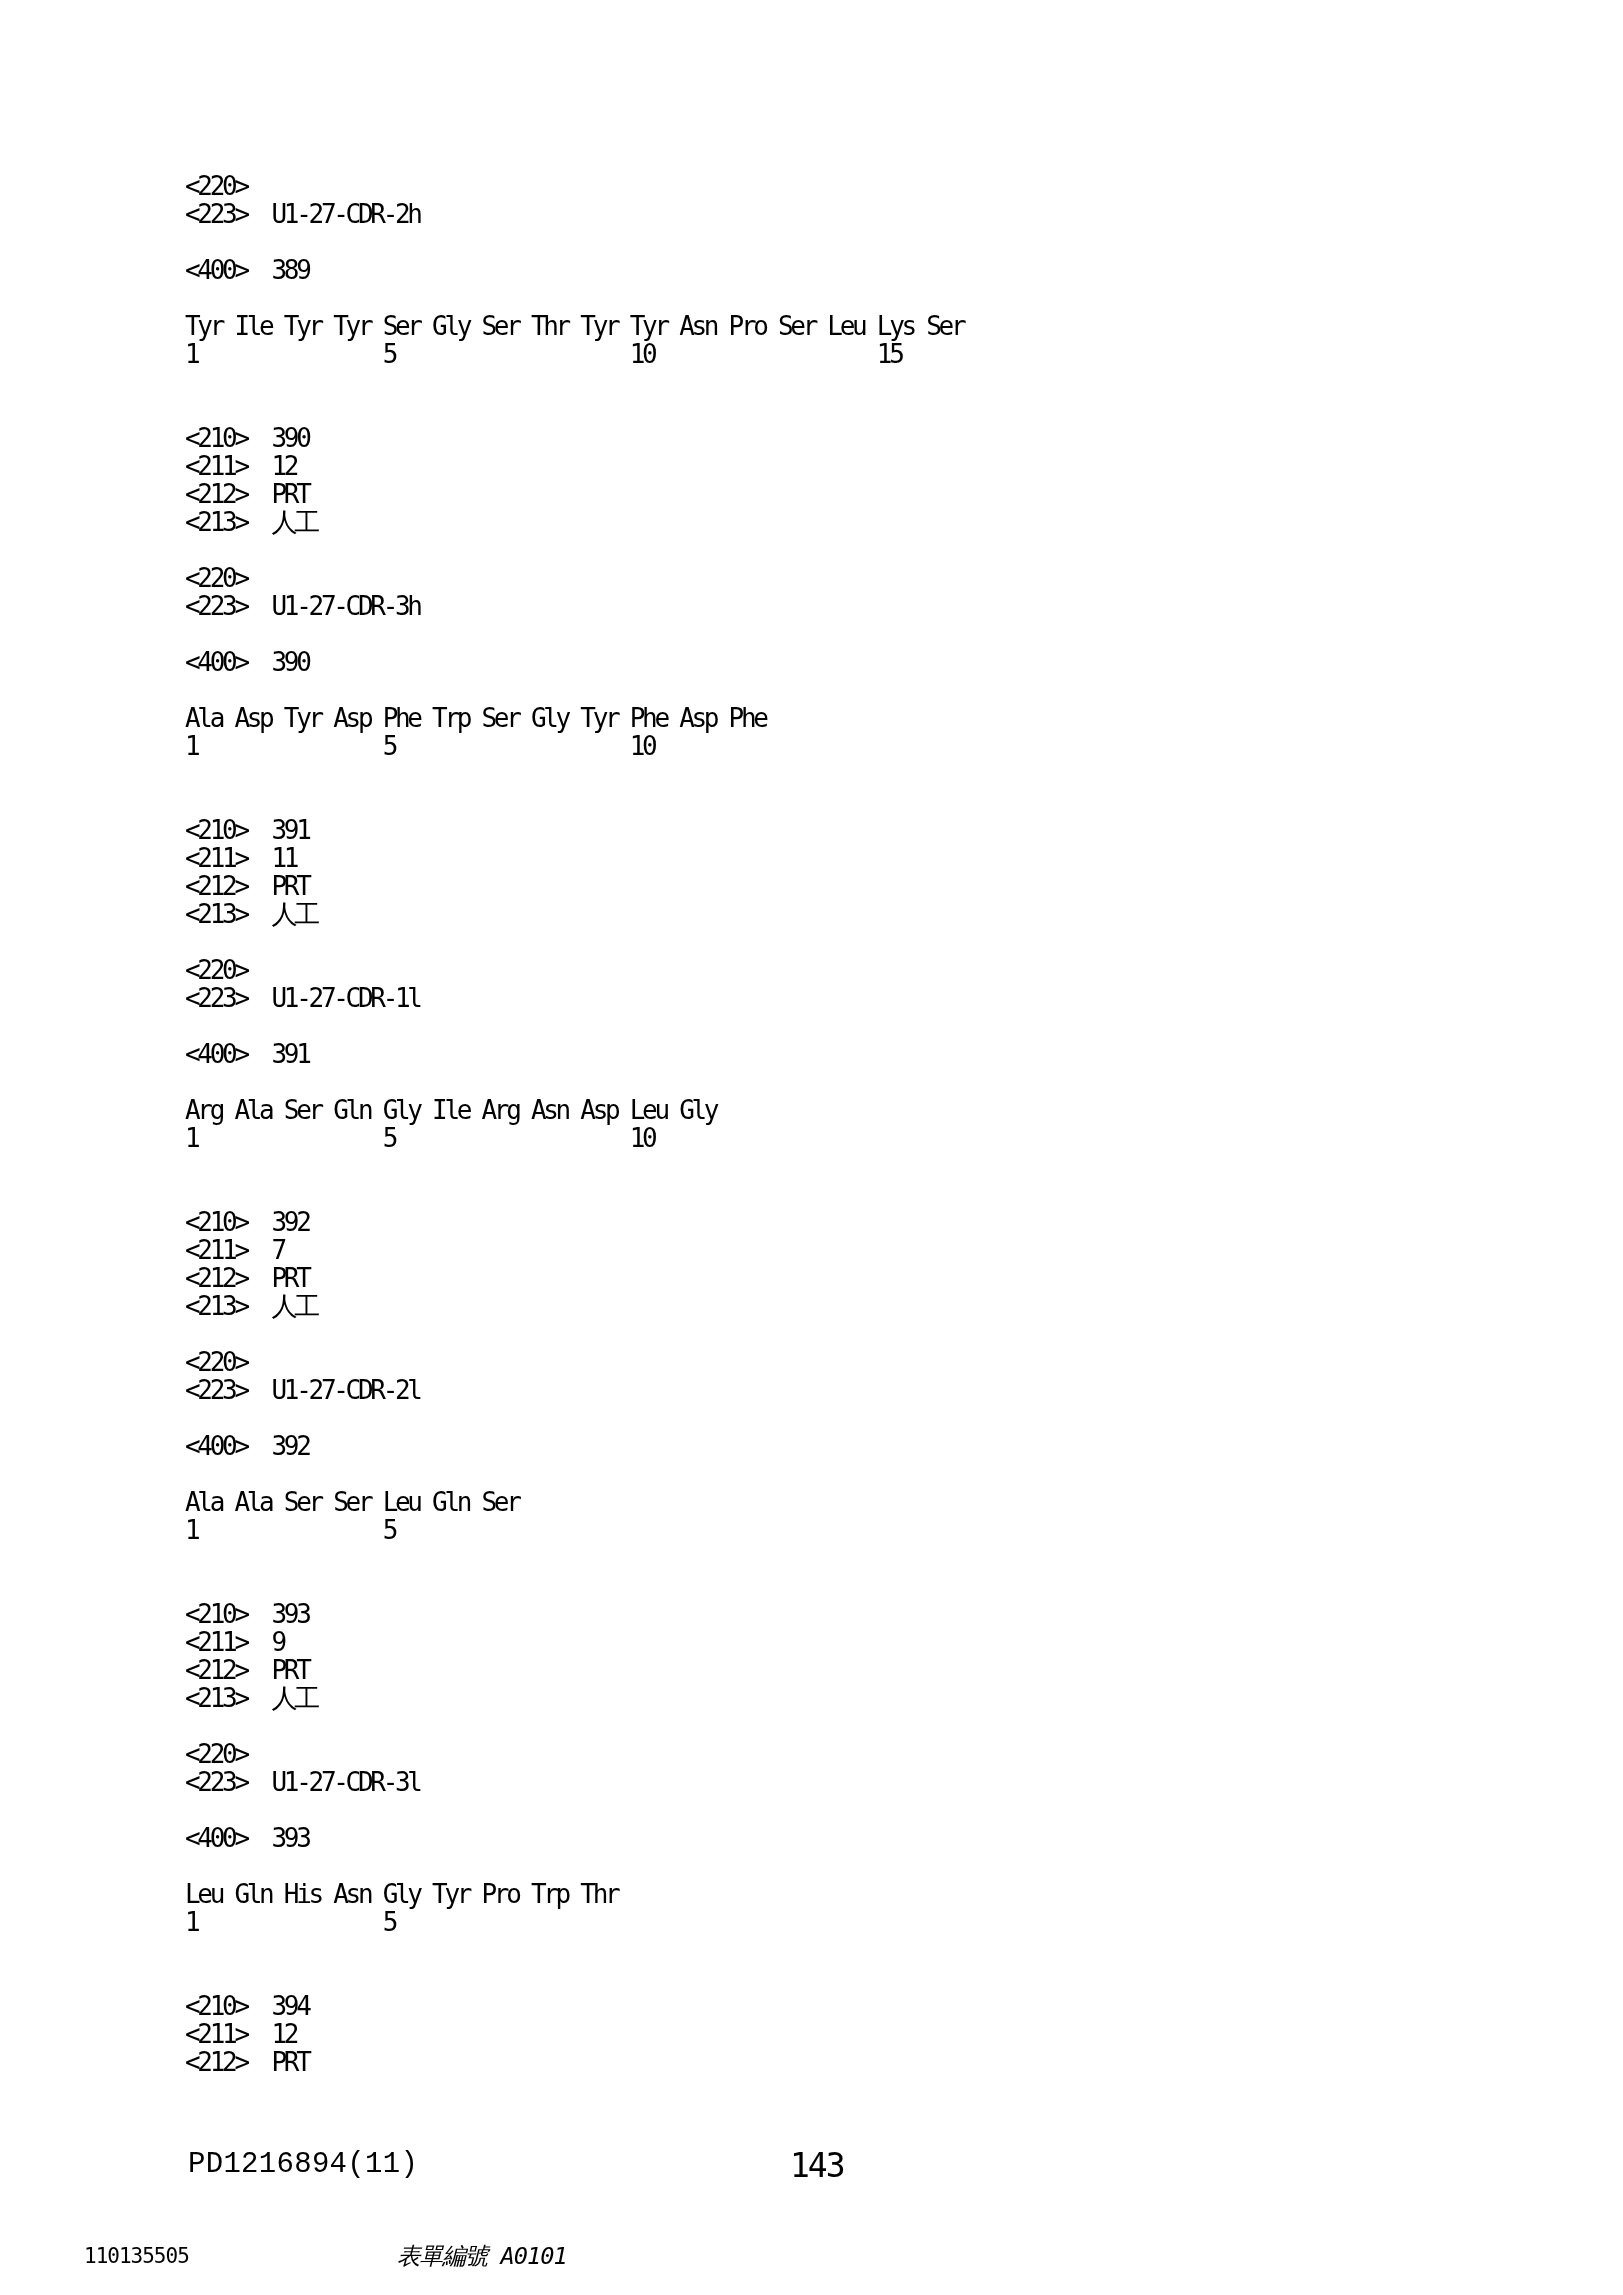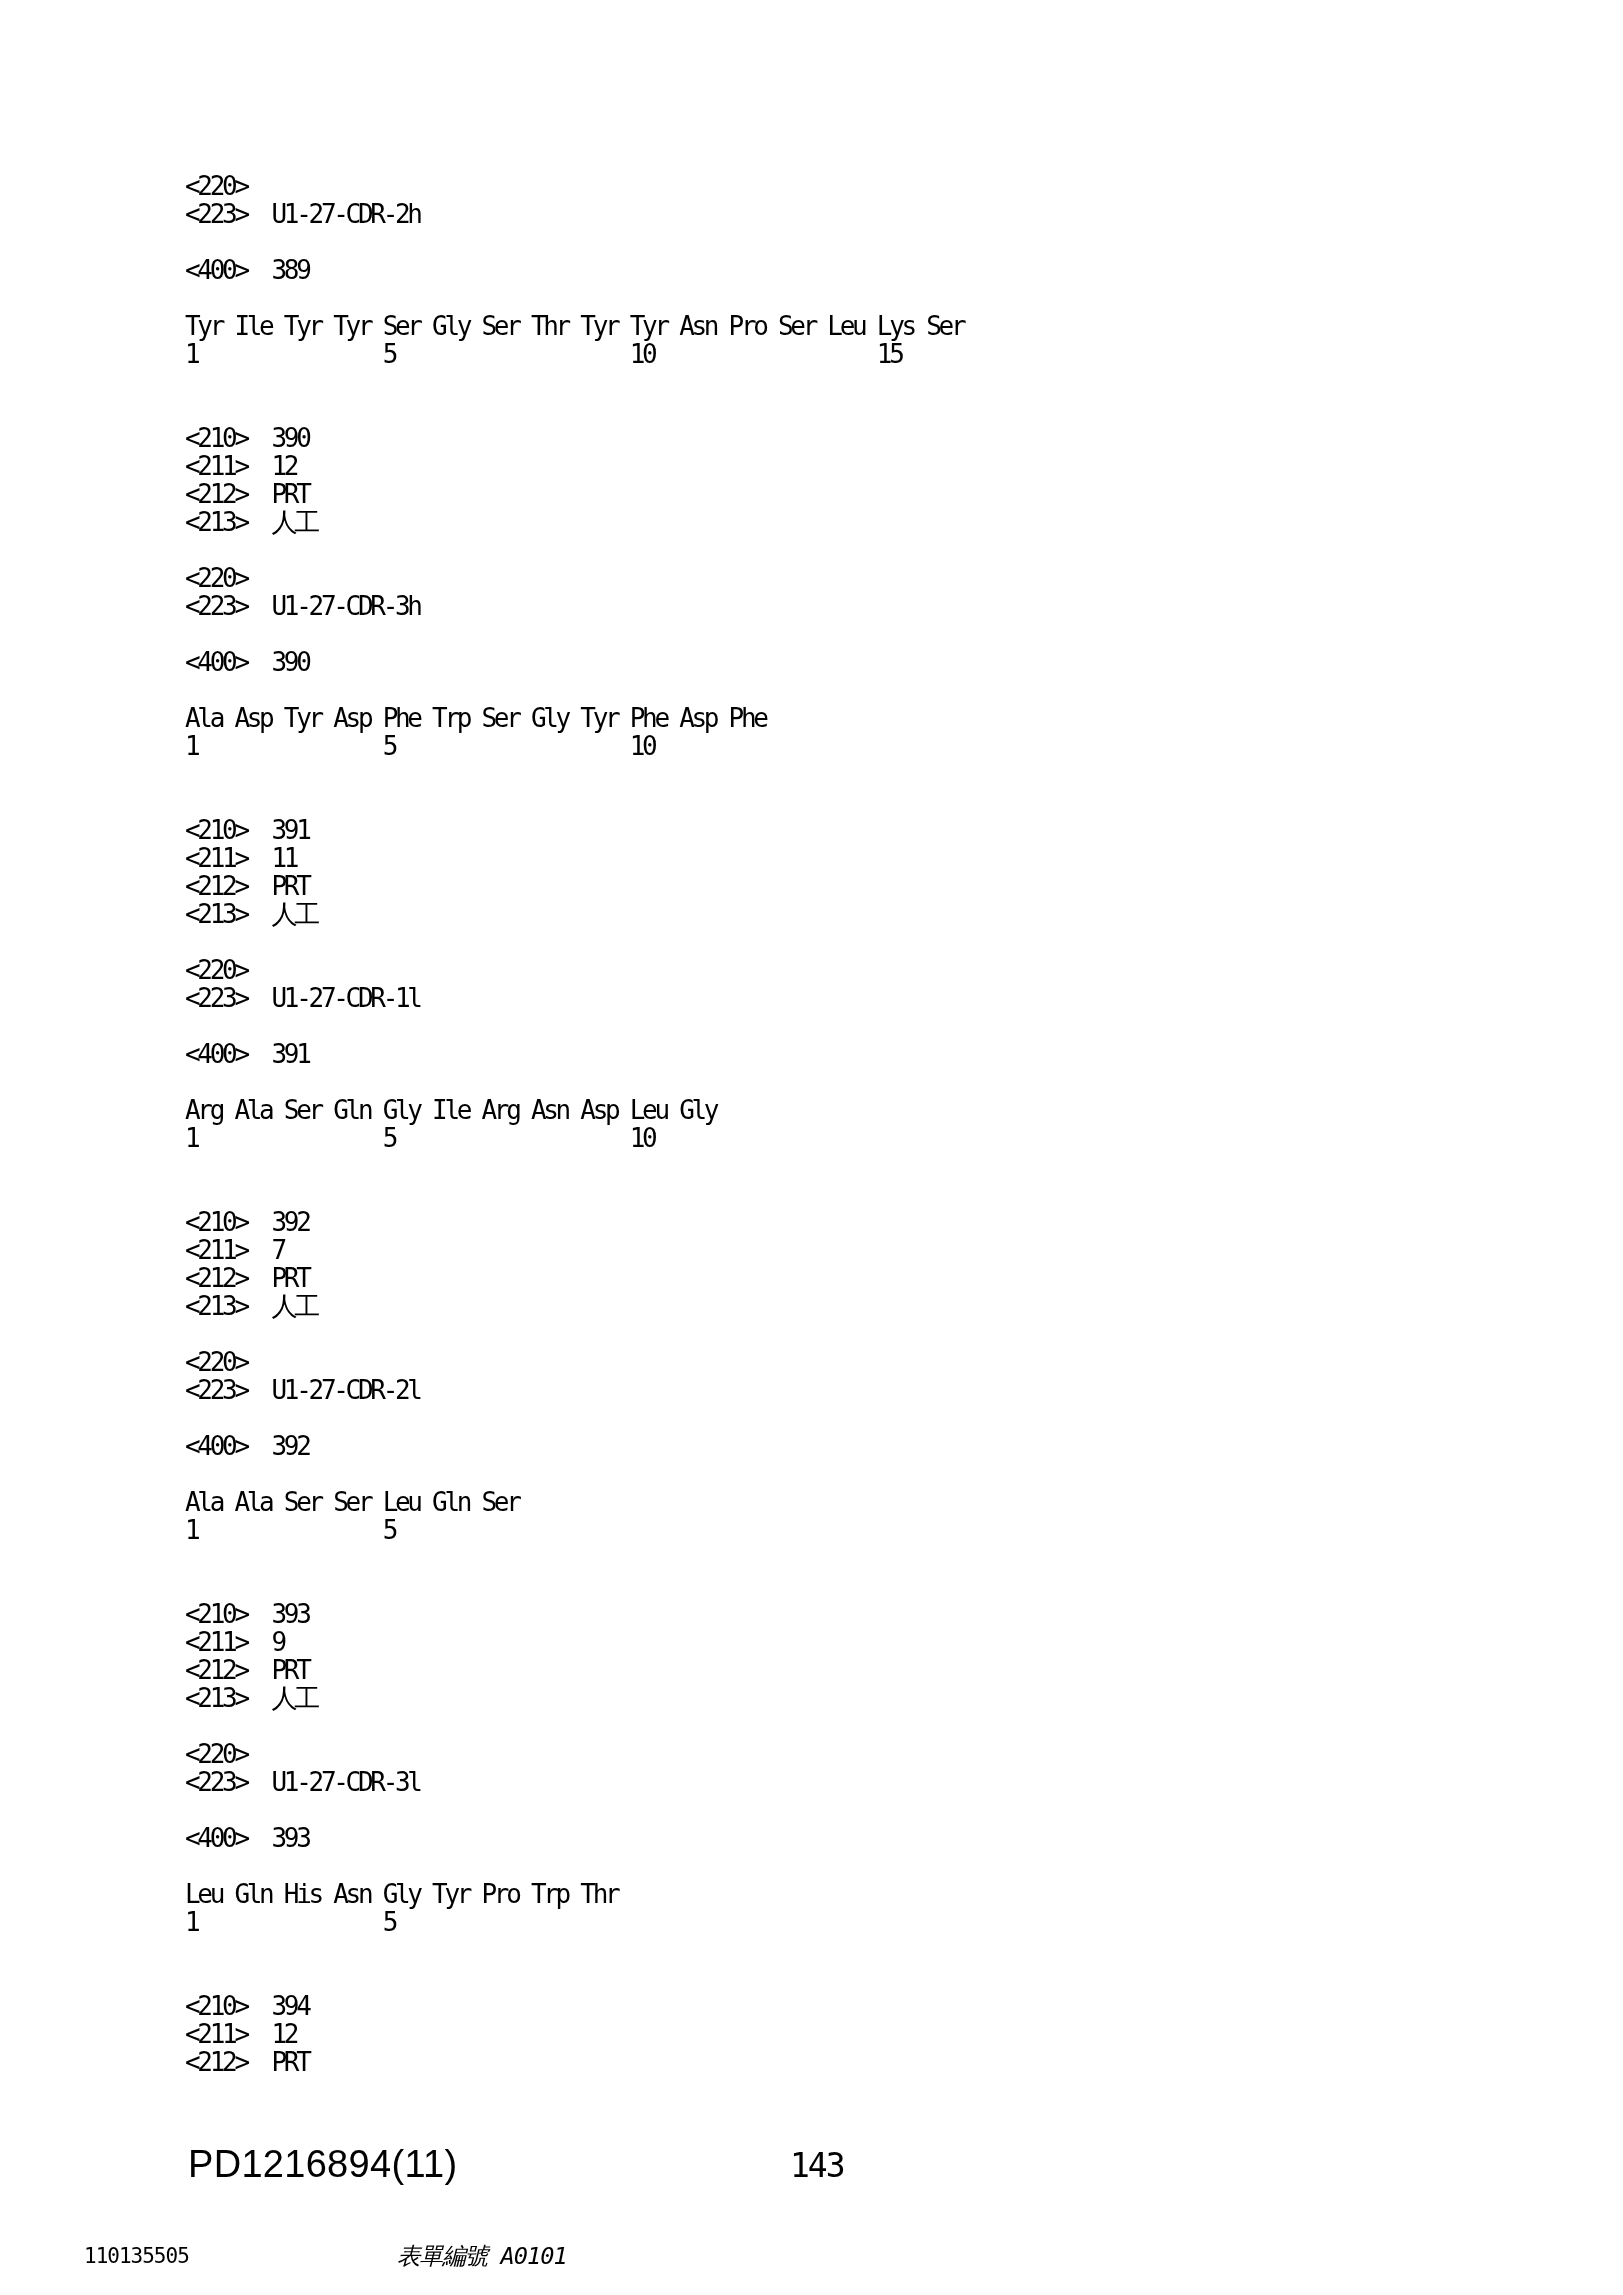--- a/index.html
+++ b/index.html
@@ -29,22 +29,22 @@
     color: #000000;
   }
   .listing .line {
     height: 28px;
     white-space: pre;
   }
   .doc-id {
     position: absolute;
     left: 188px;
     top: 2150px;
-    font-family: Liberation Sans, sans-serif;
-    font-size: 38px;
+    font-family: Liberation Mono, monospace;
+    font-size: 29px;
     line-height: 29px;
     letter-spacing: 0.3px;
     white-space: pre;
   }
   .page-num {
     position: absolute;
     left: 790px;
     top: 2151px;
     font-size: 33px;
     line-height: 29px;

